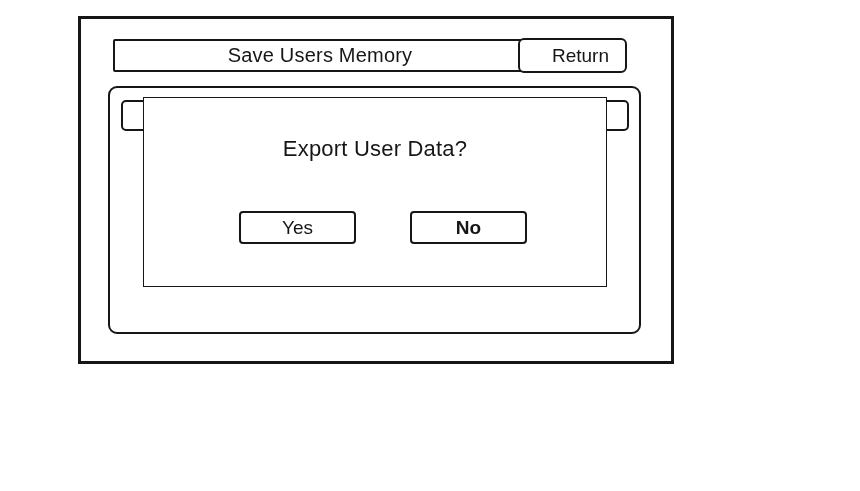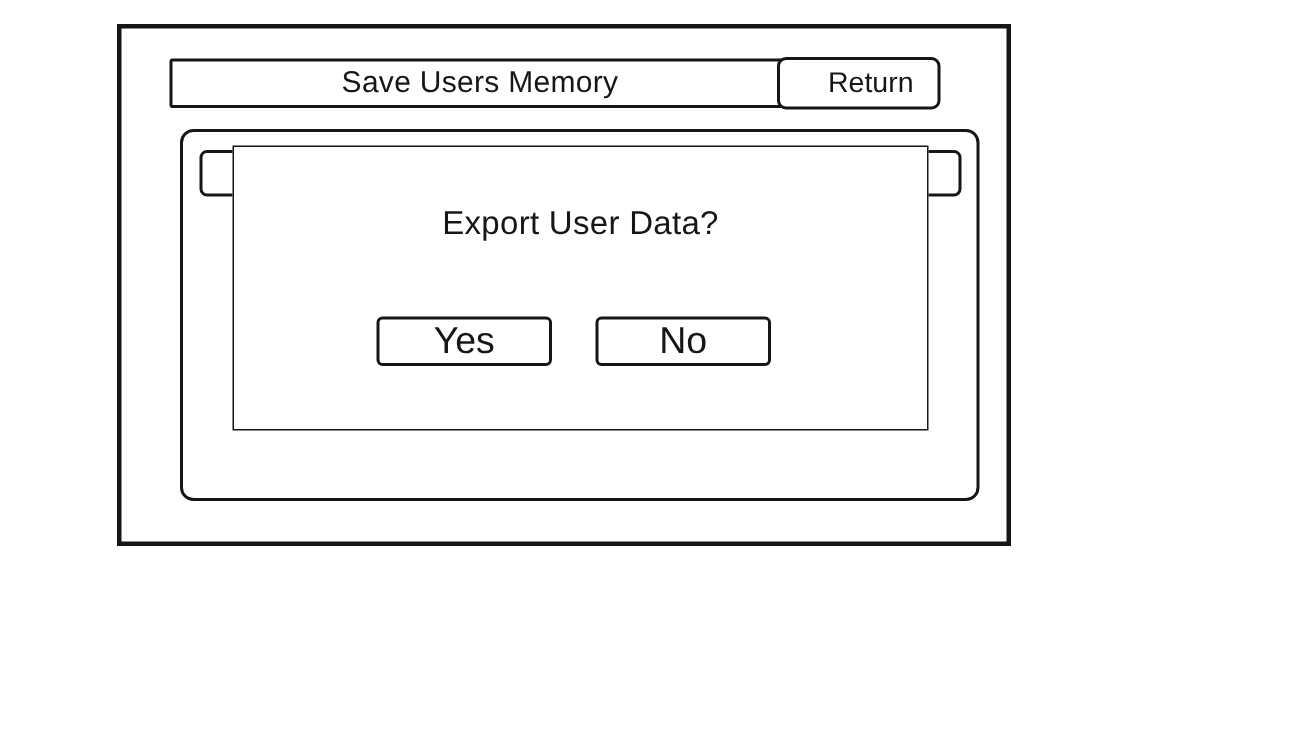--- a/index.html
+++ b/index.html
@@ -53,21 +53,20 @@
     font-size: 19px;
     cursor: pointer;
     padding-left: 16px;
   }
   .content-panel {
     left: 27px;
     top: 67px;
     width: 533px;
     height: 248px;
     border-radius: 9px;
-    margin-left: 12px;
   }
   .tab-strip {
     left: 11px;
     top: 12px;
     width: 508px;
     height: 31px;
     border-radius: 5px;
     z-index: 1;
   }
   .export-dialog {
@@ -88,25 +87,25 @@
     letter-spacing: 0.2px;
   }
   .dialog-button {
     height: 33px;
     width: 117px;
     top: 113px;
     border-radius: 4px;
     display: flex;
     align-items: center;
     justify-content: center;
-    font-size: 25px;
+    font-size: 19px;
     cursor: pointer;
   }
   .yes-button { left: 95px; }
-  .no-button { left: 241px; }
+  .no-button { left: 266px; font-weight: bold; }
 </style>
 </head>
 <body>
 
 <div class="stage">
   <div class="box app-window">
 
     <div class="box title-bar">Save Users Memory</div>
 
     <div class="box return-button">Return</div>

